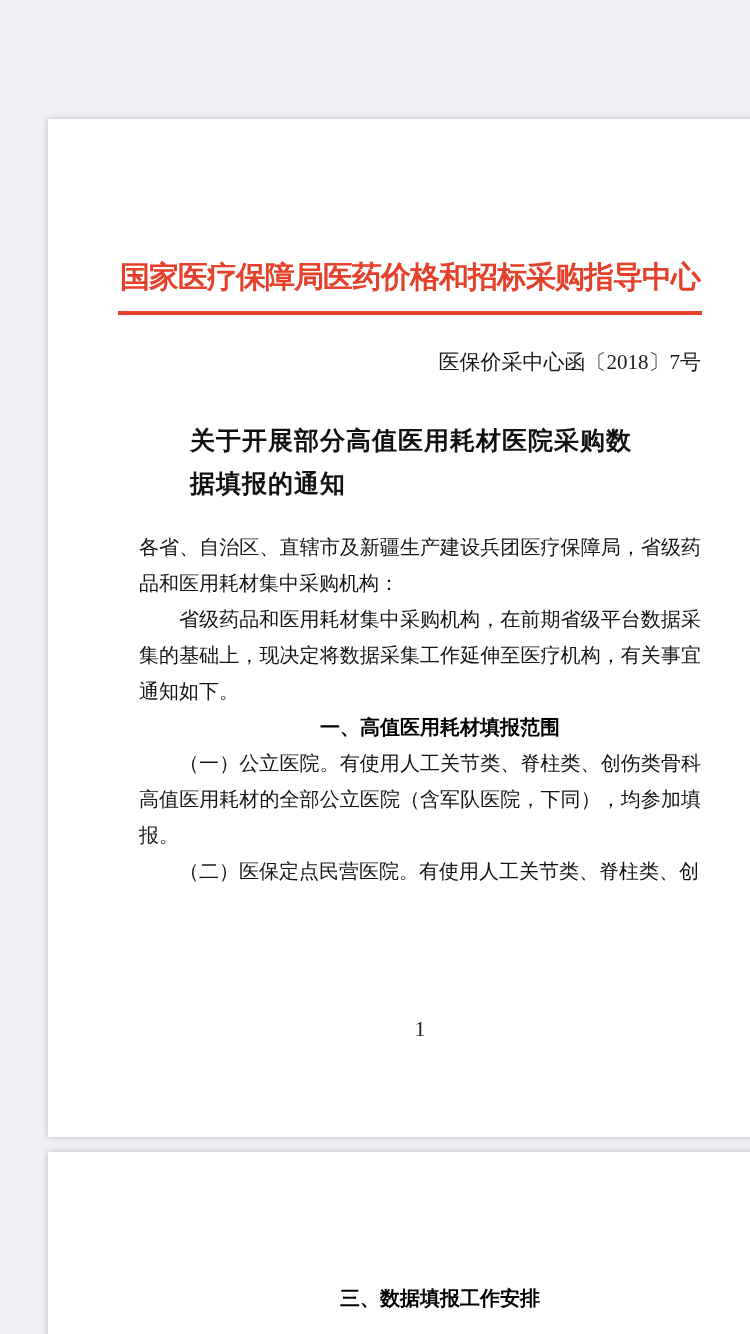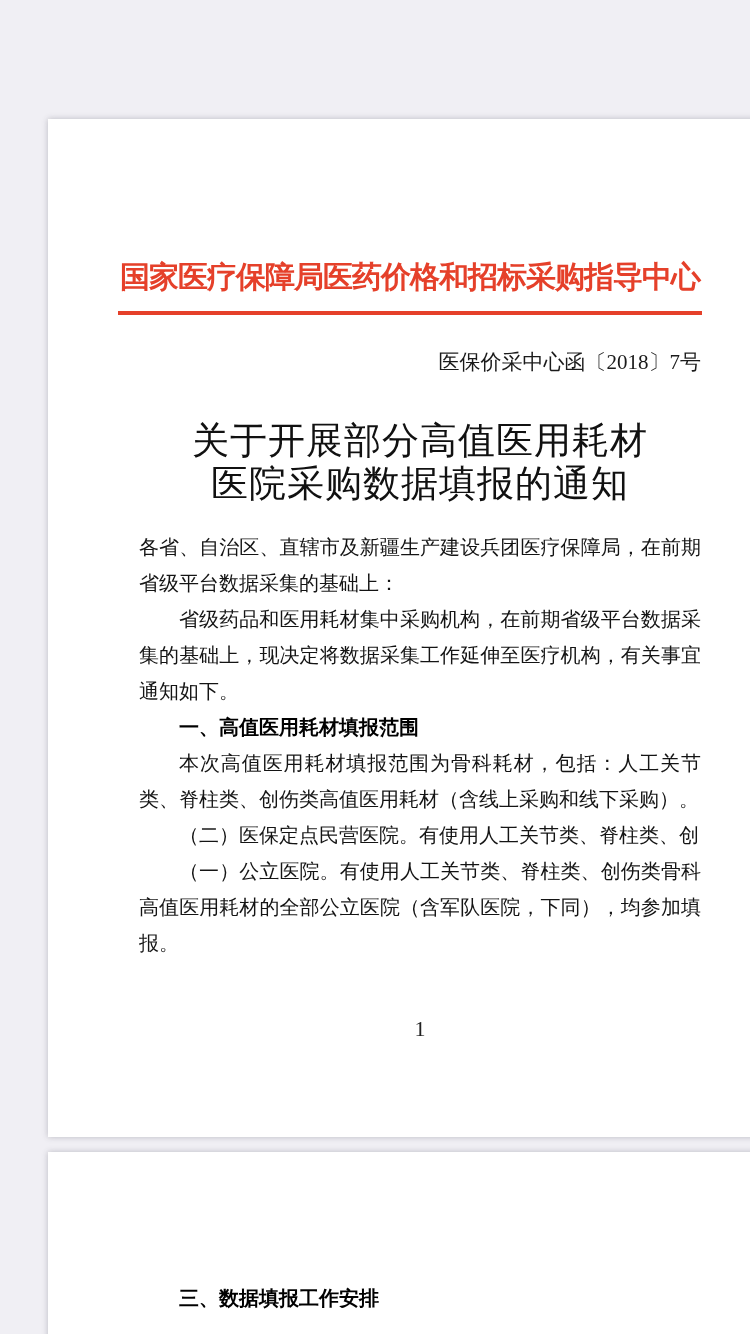--- a/index.html
+++ b/index.html
@@ -65,25 +65,24 @@
     font-size: 21px;
     line-height: 26px;
     color: #1a1a1a;
   }
   .doc-title {
     position: absolute;
     top: 300px;
     left: 142px;
     width: 460px;
     margin: 0;
-    text-align: center;
-    font-size: 37px;
+    font-size: 25px;
     line-height: 43px;
     letter-spacing: 1px;
-    font-weight: 400;
+    font-weight: 700;
     color: #111111;
   }
   .body-text {
     position: absolute;
     left: 91px;
     width: 562px;
     font-size: 20px;
     line-height: 36px;
     color: #141414;
     text-align: justify;
@@ -91,21 +90,21 @@
   .page1 .body-text { top: 410px; }
   .page2 .body-text { top: 128px; }
   .blk { margin: 0; }
   .blk.indent { text-indent: 2em; }
   .blk.heading {
     font-family: "Liberation Sans", sans-serif;
     font-weight: 700;
     font-size: 20px;
     color: #000000;
     margin-left: 2em;
-    text-align: left;
+    text-align: center;
     text-indent: 0;
   }
   .page-number {
     position: absolute;
     top: 898px;
     left: 91px;
     width: 562px;
     text-align: center;
     font-size: 22px;
     line-height: 24px;
@@ -118,26 +117,25 @@
 <div class="screen" style="background: rgb(240, 239, 244);">
 
   <div class="record-dot" style="background: rgb(240, 162, 77);"></div>
 
   <div class="page page1">
     <h1 class="letterhead" style="color: rgb(229, 64, 42);">国家医疗保障局医药价格和招标采购指导中心</h1>
     <div class="red-rule" style="background: rgb(229, 64, 42);"></div>
     <div class="doc-number">医保价采中心函〔2018〕7号</div>
     <h2 class="doc-title">关于开展部分高值医用耗材医院采购数据填报的通知</h2>
     <div class="body-text">
-        <p class="blk para">各省、自治区、直辖市及新疆生产建设兵团医疗保障局，在前期省级平台数据采集的基础上：</p>
+        <p class="blk para">各省、自治区、直辖市及新疆生产建设兵团医疗保障局，省级药品和医用耗材集中采购机构：</p>
         <p class="blk para indent">省级药品和医用耗材集中采购机构，在前期省级平台数据采集的基础上，现决定将数据采集工作延伸至医疗机构，有关事宜通知如下。</p>
         <p class="blk heading">一、高值医用耗材填报范围</p>
-        <p class="blk para indent">本次高值医用耗材填报范围为骨科耗材，包括：人工关节类、脊柱类、创伤类高值医用耗材（含线上采购和线下采购）。</p>
+        <p class="blk para indent">（一）公立医院。有使用人工关节类、脊柱类、创伤类骨科高值医用耗材的全部公立医院（含军队医院，下同），均参加填报。</p>
         <p class="blk para indent">（二）医保定点民营医院。有使用人工关节类、脊柱类、创</p>
-        <p class="blk para indent">（一）公立医院。有使用人工关节类、脊柱类、创伤类骨科高值医用耗材的全部公立医院（含军队医院，下同），均参加填报。</p>
       </div>
     <div class="page-number">1</div>
   </div>
 
   <div class="page page2">
     <div class="body-text">
         <p class="blk heading">三、数据填报工作安排</p>
       </div>
   </div>
 

